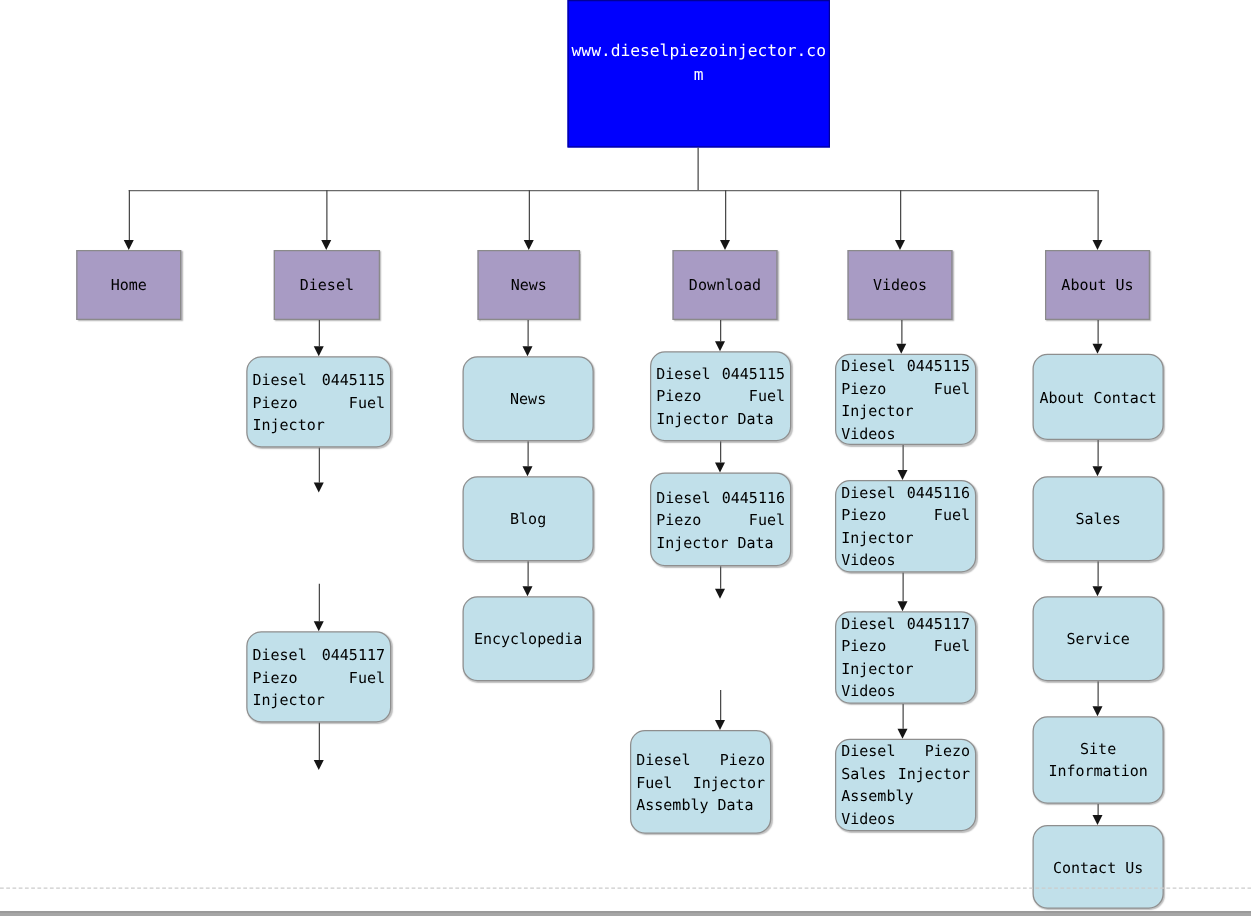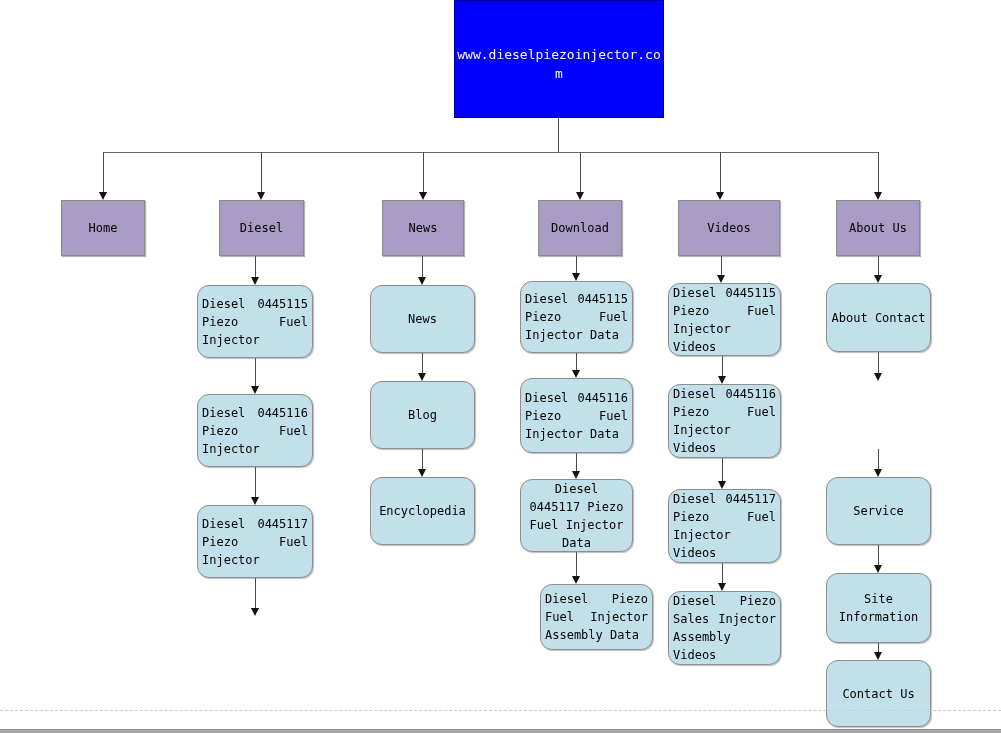--- a/index.html
+++ b/index.html
@@ -1,21 +1,21 @@
 <!DOCTYPE html>
 <html><head>
 <meta charset="utf-8">
 <style>
   html,body{margin:0;padding:0;background:#ffffff;}
   .canvas{position:relative;width:1001px;height:733px;background:#ffffff;overflow:hidden;
           font-family:"DejaVu Sans Mono","Liberation Mono",monospace;}
   .root{position:absolute;left:454px;top:0;width:210px;height:118px;box-sizing:border-box;
         background:#0000FE;border:1px solid #000099;color:#ffffff;
         font-size:13px;line-height:19px;text-align:center;word-break:break-all;
-        padding-top:44px;}
+        padding-top:31px;}
   .nav{position:absolute;box-sizing:border-box;height:56px;top:200px;
        background:#A89BC4;border:1px solid #8a8a8a;display:flex;align-items:center;
        justify-content:center;font-size:12px;color:#000;
        box-shadow:1px 1px 1px rgba(110,110,110,.5);}
   .node{position:absolute;box-sizing:border-box;background:#C1E0EA;border:1px solid #8E8E8E;
         border-radius:12px;display:flex;align-items:center;font-size:12px;line-height:18px;
         color:#000;box-shadow:1px 1px 1px rgba(110,110,110,.45);}
   .node>span{display:block;width:100%;box-sizing:border-box;}
   .jus{text-align:justify;}
   .cen{text-align:center;}
@@ -51,37 +51,34 @@
   <i class="ah" style="left:576px;top:192px"></i>
   <i class="vl" style="left:720px;top:152px;height:40px"></i>
   <i class="ah" style="left:716px;top:192px"></i>
   <i class="vl" style="left:878px;top:152px;height:40px"></i>
   <i class="ah" style="left:874px;top:192px"></i>
 
   <div class="nav" style="left:61px;width:84px">Home</div>
   <div class="nav" style="left:219px;width:85px">Diesel</div>
   <div class="nav" style="left:382px;width:82px">News</div>
   <div class="nav" style="left:538px;width:84px">Download</div>
-  <div class="nav" style="left:678px;width:102px">Videos</div>
+  <div class="nav" style="left:678px;width:84px">Videos</div>
   <div class="nav" style="left:836px;width:84px">About Us</div>
 
   <i class="vl" style="left:255px;top:256px;height:21px"></i>
   <i class="ah" style="left:251px;top:277px"></i>
   <i class="vl" style="left:255px;top:358px;height:28px"></i>
   <i class="ah" style="left:251px;top:386px"></i>
   <i class="vl" style="left:255px;top:467px;height:30px"></i>
   <i class="ah" style="left:251px;top:497px"></i>
   <i class="vl" style="left:255px;top:578px;height:30px"></i>
   <i class="ah" style="left:251px;top:608px"></i>
 
   <div class="node" style="left:197px;top:285px;width:116px;height:73px">
     <span class="jus p4">Diesel 0445115 Piezo Fuel Injector</span>
-    </div>
-  <div class="node" style="left:197px;top:394px;width:116px;height:73px">
-    <span class="jus p4">Diesel 0445116 Piezo Fuel Injector</span>
     </div>
   <div class="node" style="left:197px;top:505px;width:116px;height:73px">
     <span class="jus p4">Diesel 0445117 Piezo Fuel Injector</span>
     </div>
 
   <i class="vl" style="left:422px;top:256px;height:21px"></i>
   <i class="ah" style="left:418px;top:277px"></i>
   <i class="vl" style="left:422px;top:353px;height:20px"></i>
   <i class="ah" style="left:418px;top:373px"></i>
   <i class="vl" style="left:422px;top:449px;height:20px"></i>
@@ -105,24 +102,21 @@
   <i class="ah" style="left:572px;top:471px"></i>
   <i class="vl" style="left:576px;top:552px;height:24px"></i>
   <i class="ah" style="left:572px;top:576px"></i>
 
   <div class="node" style="left:520px;top:281px;width:113px;height:72px">
     <span class="jus p4">Diesel 0445115 Piezo Fuel Injector Data</span>
     </div>
   <div class="node" style="left:520px;top:378px;width:113px;height:75px">
     <span class="jus p4">Diesel 0445116 Piezo Fuel Injector Data</span>
     </div>
-  <div class="node" style="left:520px;top:479px;width:113px;height:73px">
-    <span class="cen p7">Diesel 0445117 Piezo Fuel Injector Data</span>
-    </div>
-  <div class="node" style="left:540px;top:584px;width:113px;height:66px">
+  <div class="node" style="left:504px;top:584px;width:113px;height:83px">
     <span class="jus p4">Diesel Piezo Fuel Injector Assembly Data</span>
     </div>
 
   <i class="vl" style="left:721px;top:256px;height:19px"></i>
   <i class="ah" style="left:717px;top:275px"></i>
   <i class="vl" style="left:722px;top:356px;height:20px"></i>
   <i class="ah" style="left:718px;top:376px"></i>
   <i class="vl" style="left:722px;top:458px;height:23px"></i>
   <i class="ah" style="left:718px;top:481px"></i>
   <i class="vl" style="left:722px;top:563px;height:20px"></i>
@@ -148,20 +142,23 @@
   <i class="vl" style="left:878px;top:449px;height:20px"></i>
   <i class="ah" style="left:874px;top:469px"></i>
   <i class="vl" style="left:878px;top:545px;height:20px"></i>
   <i class="ah" style="left:874px;top:565px"></i>
   <i class="vl" style="left:878px;top:643px;height:9px"></i>
   <i class="ah" style="left:874px;top:652px"></i>
 
   <div class="node" style="left:826px;top:283px;width:105px;height:69px">
     <span class="cen p3">About Contact</span>
     </div>
+  <div class="node" style="left:826px;top:381px;width:105px;height:68px">
+    <span class="cen p3">Sales</span>
+    </div>
   <div class="node" style="left:826px;top:477px;width:105px;height:68px">
     <span class="cen p3">Service</span>
     </div>
   <div class="node" style="left:826px;top:660px;width:105px;height:67px">
     <span class="cen p3">Contact Us</span>
     </div>
   <div class="node" style="left:826px;top:573px;width:105px;height:70px">
     <span class="cen p3">Site Information</span>
     </div>
 

